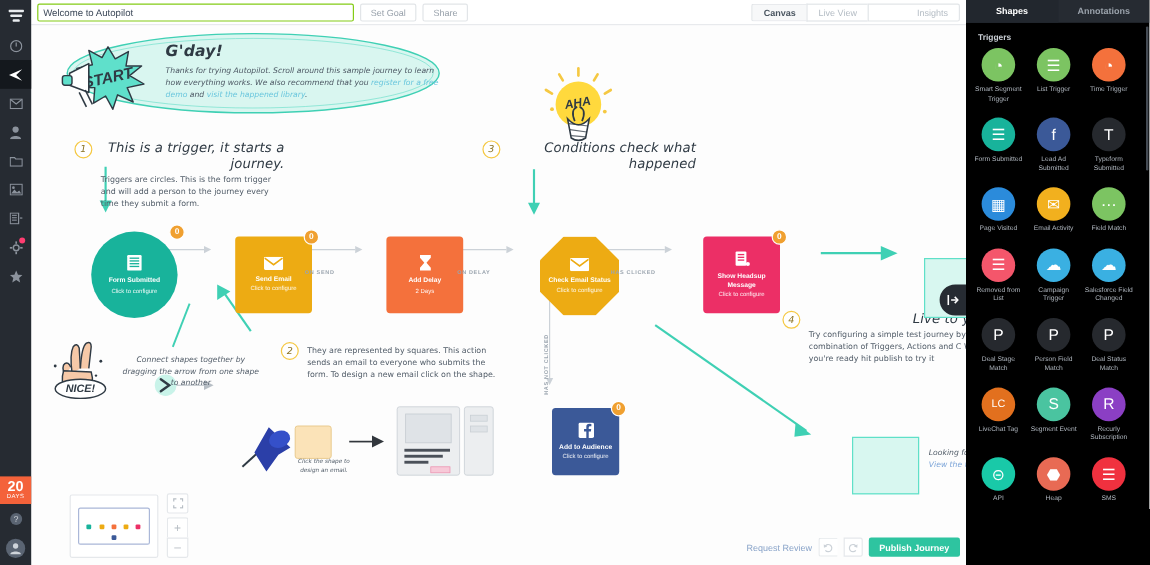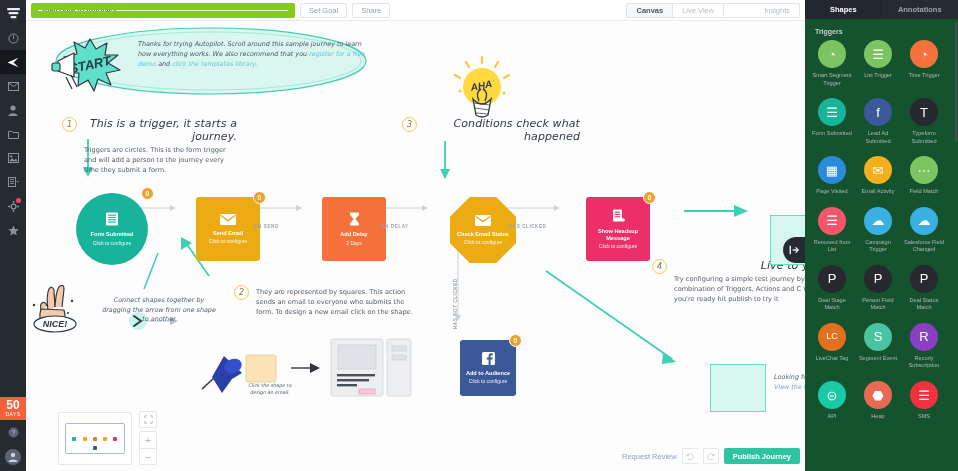--- a/index.html
+++ b/index.html
@@ -42,21 +42,21 @@
     display:flex;align-items:center;justify-content:center;color:#cfd4da;
   }
 
   
   .topbar{
     position:absolute; left:26px; top:0; right:153px; height:21px;
     background:#ffffff; border-bottom:1px solid #e8eaed;
     display:flex; align-items:center; padding:0 5px; gap:5px; z-index:30;
   }
   .title-input{
-    width:264px; height:15px; border:7px solid #84cc16; border-radius:2px;
+    width:264px; height:15px; border:1px solid #84cc16; border-radius:2px;
     font-size:8px; padding:0 4px; color:#3c4858; font-family:inherit; background:#fff;
   }
   .tb-btn{
     height:15px; padding:0 8px; border:1px solid #e2e5e8; border-radius:2px;
     background:#fff; font-size:7.5px; color:#97a0aa; font-family:inherit;
     display:flex; align-items:center;
   }
   .topbar-right{ margin-left:auto; display:flex; }
   .seg{
     height:15px; padding:0 9px; border:1px solid #e2e5e8; background:#fff;
@@ -181,21 +181,21 @@
   .undo{ border-radius:2px 0 0 2px; border-right:none;}
   .redo{ border-radius:0 2px 2px 0;}
   .publish{
     height:16px; padding:0 9px; background:#2ec4a0; color:#fff; border-radius:2px;
     font-size:7.5px; font-weight:bold; display:flex;align-items:center;
   }
 
   
   .panel{
     position:absolute; right:0; top:0; width:153px; height:471px;
-    background:#14532d; z-index:35; overflow:hidden;
+    background:#000000; z-index:35; overflow:hidden;
   }
   .panel-tabs{ display:flex; height:19px; background:#262b32; }
   .ptab{
     flex:1; display:flex;align-items:center;justify-content:center;
     font-size:7.5px; color:#9aa2ab; font-weight:bold;
   }
   .ptab.active{ background:#22272e; color:#fff; }
   .panel-sec{ font-size:7px; color:#c9ced4; font-weight:bold; padding:9px 0 5px 10px;}
   .grid{ display:flex; flex-wrap:wrap; padding:0 4px; }
   .cell{ width:46px; margin:0 0 11px 0; display:flex; flex-direction:column;
@@ -278,21 +278,21 @@
         </svg>
       <span class="rail-dot"></span>
     </div>
     <div class="rail-btn">
       <svg width="11" height="11" viewBox="0 0 11 11">
           <path d="M5.5 0.4 L7 3.9 L10.7 4.2 L7.9 6.7 L8.8 10.4 L5.5 8.4 L2.2 10.4 L3.1 6.7 L0.3 4.2 L4 3.9 Z" fill="currentColor"></path>
         </svg>
     </div>
     <div class="rail-spacer"></div>
     <div class="trial-badge">
-      <span class="num">50</span>
+      <span class="num">20</span>
       <span class="lbl">DAYS</span>
     </div>
     <div class="rail-btn">
       <svg width="11" height="11" viewBox="0 0 11 11">
           <circle cx="5.5" cy="5.5" r="5" fill="#5a6472"></circle>
           <text x="5.5" y="8.2" font-size="7" fill="#cfd4da" text-anchor="middle" font-family="Liberation Sans">?</text>
         </svg>
     </div>
     <div class="rail-avatar">
       <svg width="10" height="10" viewBox="0 0 10 10">
@@ -376,21 +376,22 @@
         <svg width="84" height="62" viewBox="0 0 84 62">
           <path d="M40 6 L46 16 L57 10 L55 22 L68 22 L58 30 L70 37 L56 40 L61 52 L48 46 L44 58 L38 47 L28 53 L29 40 L16 40 L25 31 L14 24 L27 21 L24 9 L35 15 Z" fill="#5fe0cb" stroke="#2f3a44" stroke-width="1.2" stroke-linejoin="round"></path>
           <text x="41" y="36" font-size="13" font-style="italic" font-weight="bold" fill="#2f3a44" text-anchor="middle" font-family="Liberation Sans" transform="rotate(-12 41 36)">START</text>
           <path d="M8 28 L24 20 L24 44 L8 38 Z" fill="#ffffff" stroke="#2f3a44" stroke-width="1.3" stroke-linejoin="round"></path>
           <rect x="2" y="30" width="8" height="8" rx="2" fill="#5fe0cb" stroke="#2f3a44" stroke-width="1.2"></rect>
           <path d="M16 44 L22 56" stroke="#2f3a44" stroke-width="1.3"></path>
           <path d="M21 42 L27 54" stroke="#2f3a44" stroke-width="1.3"></path>
         </svg>
       </div>
       <div class="hero-txt">
-        <div class="hero-body hand"><span>Thanks for trying Autopilot. Scroll around this sample journey to learn how everything works. We also recommend that you </span><a href="#">register for a free demo</a><span> and </span><a href="#">click the templates library</a><span>.</span></div>
+        <div class="hero-title hand">G'day!</div>
+        <div class="hero-body hand"><span>Thanks for trying Autopilot. Scroll around this sample journey to learn how everything works. We also recommend that you </span><a href="#">register for a free demo</a><span> and </span><a href="#">visit the happened library</a><span>.</span></div>
       </div>
     </div>
 
     <div class="sticker" style="left:420px; top:30px; width:72px; height:78px;">
       <svg width="72" height="78" viewBox="0 0 72 78">
         <g stroke="#f5c842" stroke-width="2.2" stroke-linecap="round">
           <path d="M36 6 v6"></path>
             <path d="M20 11 l3 5"></path>
             <path d="M52 11 l-3 5"></path>
           <path d="M9 24 l5 3"></path>
@@ -426,21 +427,21 @@
       <div class="ann-badge hand">2</div>
       <div class="ann-p hand">They are represented by squares. This action sends an email to everyone who submits the form. To design a new email click on the shape.</div>
     </div>
 
     <div class="ann" style="left:626px; top:238px; width:175px;">
       <div class="ann-badge hand">4</div>
       <div class="ann-h hand">Live to you!</div>
       <div class="ann-p hand">Try configuring a simple test journey by combination of Triggers, Actions and C When you're ready hit publish to try it</div>
     </div>
 
-    <div class="sticker" style="left:0; top:258px; width:58px; height:54px;">
+    <div class="sticker" style="left:12px; top:258px; width:58px; height:54px;">
       <svg width="58" height="54" viewBox="0 0 58 54">
         <path d="M22 32 q-2 -16 1 -22 q3 -4 5 1 l1 17" fill="#f6c9a8" stroke="#2f3a44" stroke-width="1.2"></path>
         <path d="M29 28 q1 -18 5 -21 q4 -2 4 3 l-2 18" fill="#f6c9a8" stroke="#2f3a44" stroke-width="1.2"></path>
         <path d="M16 34 q-3 -8 0 -10 q3 -2 5 3" fill="#f6c9a8" stroke="#2f3a44" stroke-width="1.2"></path>
         <path d="M15 30 q-3 10 2 14 q8 6 18 1 q6 -4 3 -14 Z" fill="#f6c9a8" stroke="#2f3a44" stroke-width="1.2"></path>
         <circle cx="8" cy="26" r="1.2" fill="#2f3a44"></circle>
         <circle cx="46" cy="22" r="1.2" fill="#2f3a44"></circle>
         <circle cx="42" cy="34" r="1" fill="#2f3a44"></circle>
         <ellipse cx="29" cy="45" rx="21" ry="8" fill="#ffffff" stroke="#2f3a44" stroke-width="1.2"></ellipse>
         <text x="29" y="48" font-size="9" font-style="italic" font-weight="bold" fill="#2f3a44" text-anchor="middle" font-family="Liberation Sans">NICE!</text>

